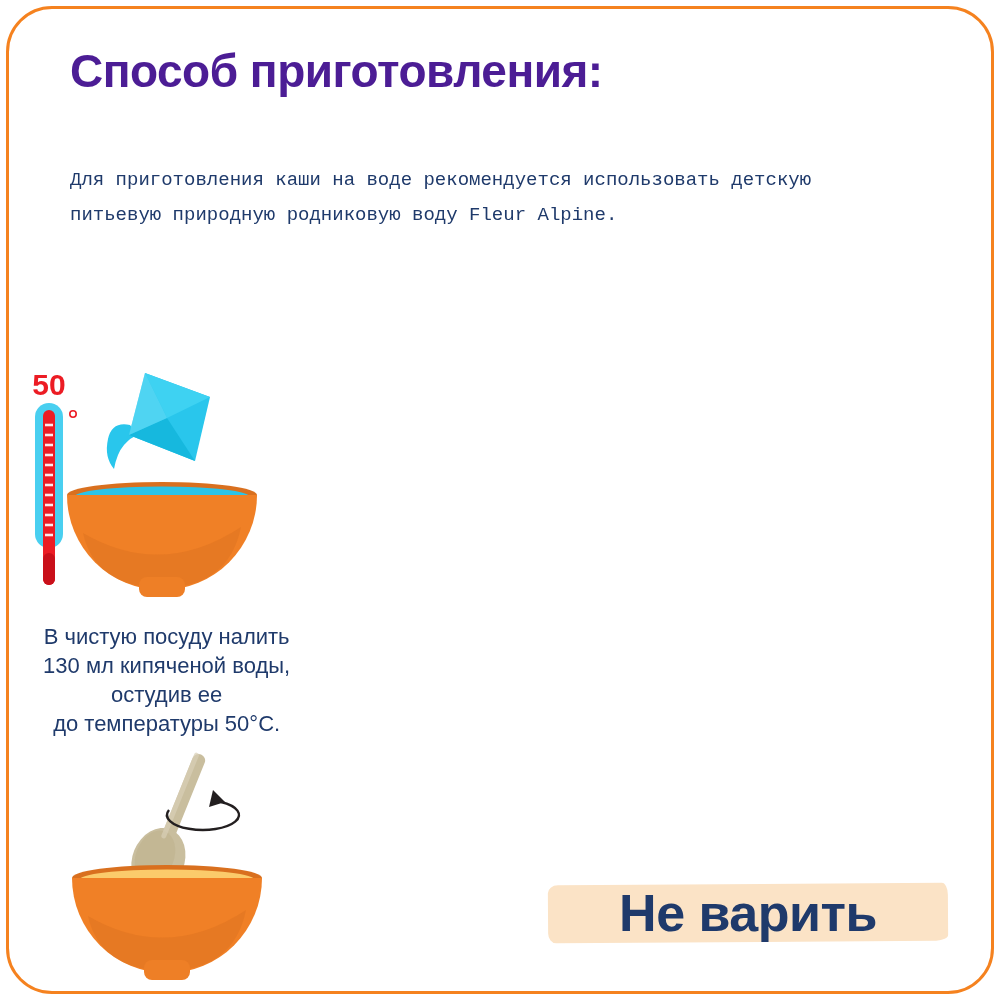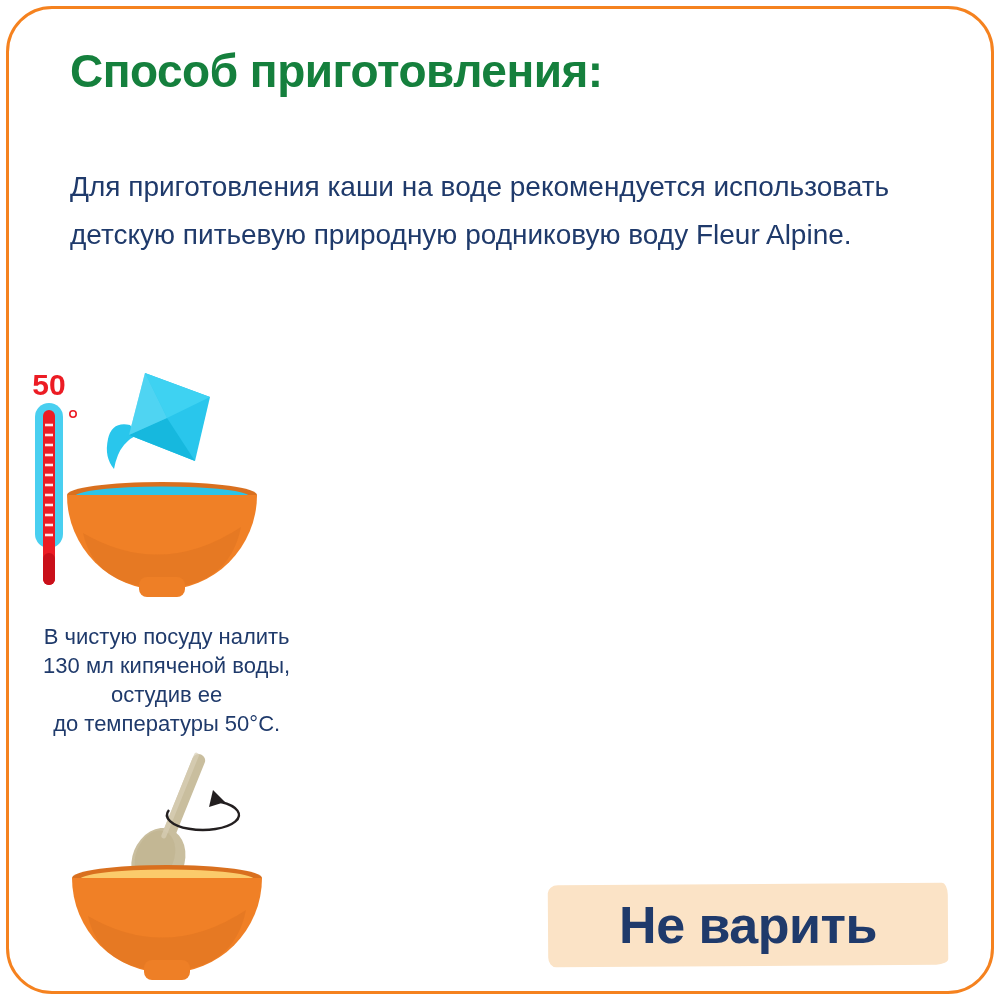--- a/index.html
+++ b/index.html
@@ -24,33 +24,34 @@
     border-radius:46px;
     pointer-events:none;
   }
 
   
   .title{
     position:absolute;
     left:70px;top:44px;
     font-size:46px;
     font-weight:bold;
-    color:#15803d;
+    color:#4c1d95;
     letter-spacing:-0.5px;
     white-space:nowrap;
   }
 
   
   .intro{
     position:absolute;
     left:70px;top:163px;
     width:840px;
-    font-size:28px;
-    line-height:48px;
+    font-size:19px;
+    line-height:35px;
     color:#1F3A6B;
+    font-family:Liberation Mono, monospace;
   }
 
   
   .steps{
     position:absolute;
     left:0;top:355px;
     width:1000px;
     display:flex;
     flex-direction:column;
   }
@@ -72,21 +73,21 @@
     font-size:22px;
     line-height:29px;
     color:#1F3A6B;
     white-space:pre-line;
   }
 
   
   .banner{
     position:absolute;
     left:548px;top:884px;
-    width:400px;height:82px;
+    width:400px;height:58px;
   }
   .banner-band{
     position:absolute;
     inset:0;
     background:#FBE3C6;
     border-radius:10px 6px 12px 8px / 8px 12px 6px 10px;
     transform:rotate(-0.4deg);
   }
   .banner-text{
     position:absolute;

